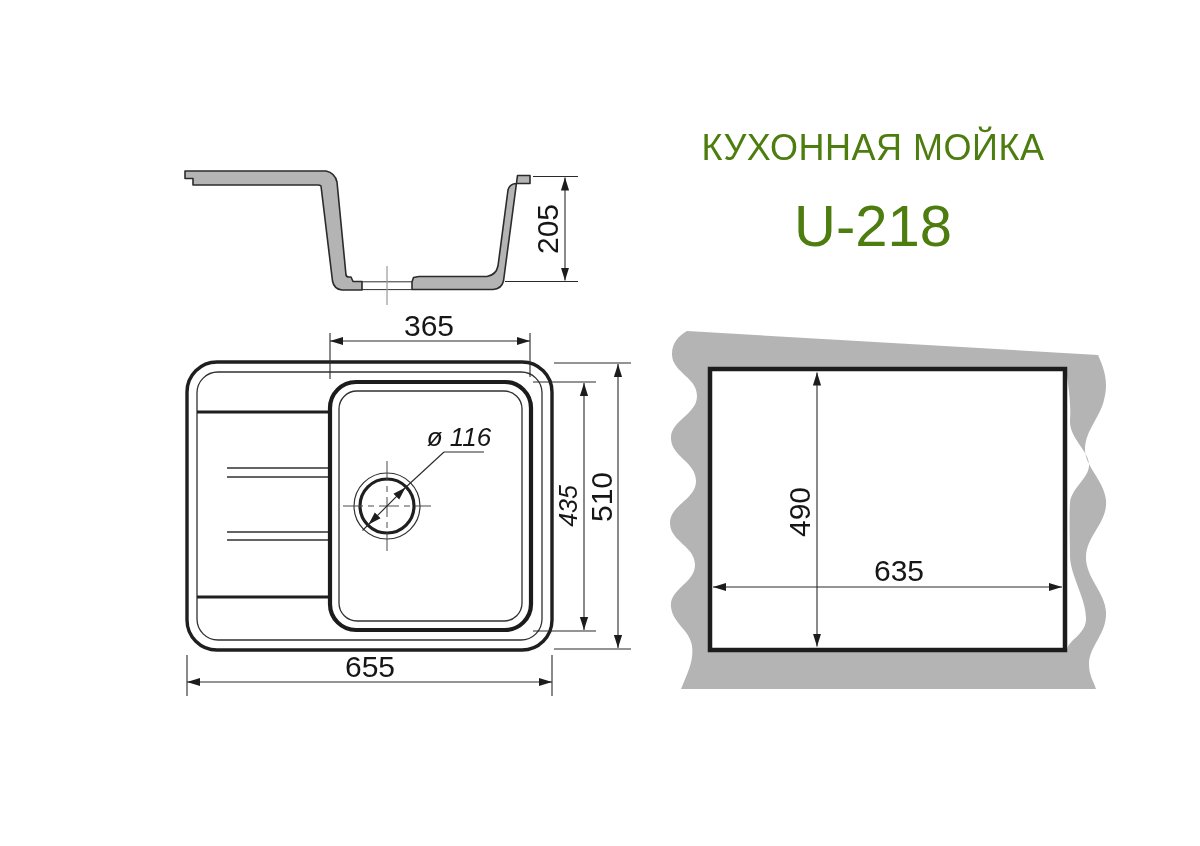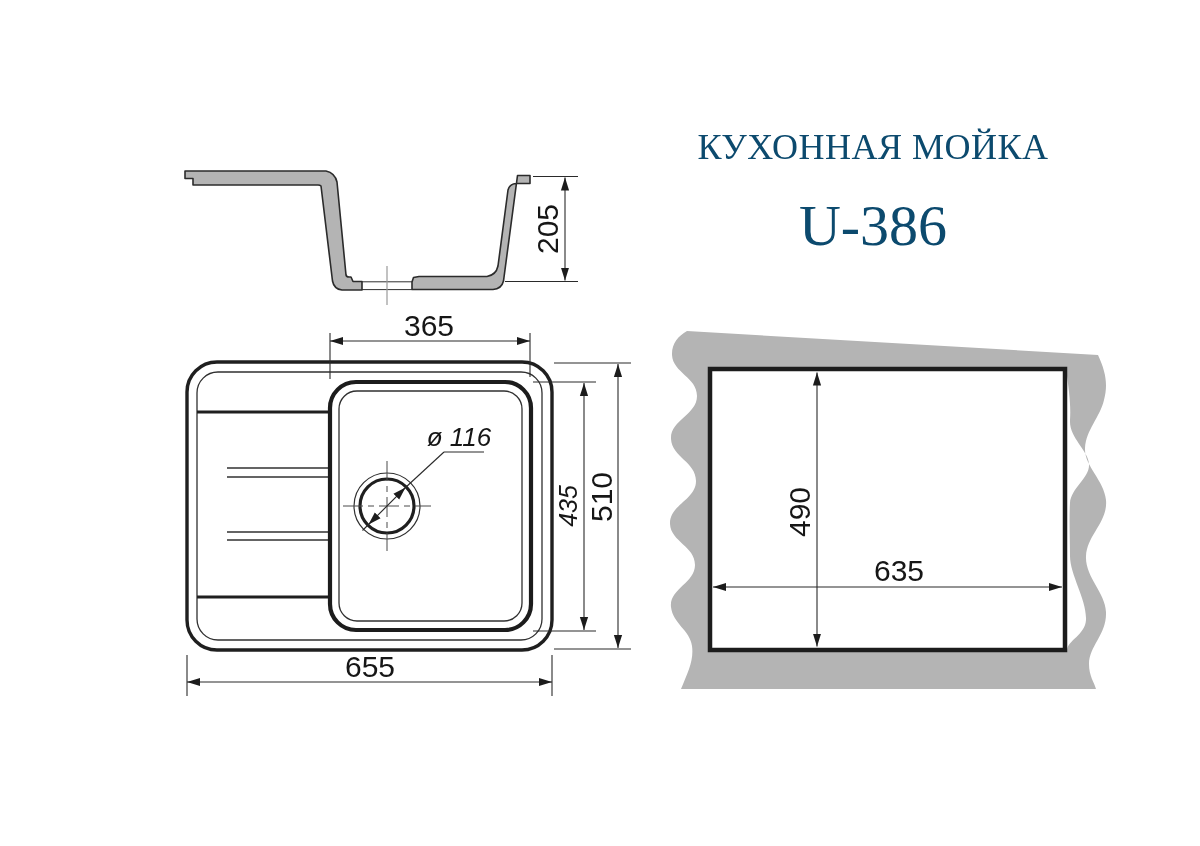--- a/index.html
+++ b/index.html
@@ -6,41 +6,41 @@
     --ink:#1f1f1f;
     --ink-soft:#2e2e2e;
     --gray:#b4b4b4;
     --centerline:#999999;
     --bg:#ffffff;
   }
   *{margin:0;padding:0;box-sizing:border-box;}
   html,body{width:1200px;height:846px;background:var(--bg);overflow:hidden;}
   body{font-family:"Liberation Sans", sans-serif;color:var(--ink);position:relative;}
   .canvas{position:absolute;inset:0;}
-  .title{position:absolute;left:618px;width:510px;text-align:center;color:#0c4a6e;line-height:1.05;font-family:Liberation Serif, serif;}
+  .title{position:absolute;left:618px;width:510px;text-align:center;color:#4d7c0f;line-height:1.05;}
   .title.main{top:129px;font-size:36px;font-weight:400;letter-spacing:.5px;}
   .title.model{top:196px;font-size:58px;font-weight:400;}
   .title.sub{top:286px;font-size:26px;font-weight:400;letter-spacing:.3px;}
   svg{position:absolute;left:0;top:0;}
   .thick{stroke:var(--ink);fill:none;}
   .thin{stroke:#303030;fill:none;}
   .dim{stroke:#2a2a2a;stroke-width:1.1;fill:none;}
   .material{fill:var(--gray);stroke:#2b2b2b;stroke-width:1.6;stroke-linejoin:round;}
   text{fill:#161616;font-family:"Liberation Sans", sans-serif;}
   .dimtxt{font-size:30px;}
   .dimtxt-it{font-size:25px;font-style:italic;}
   .draintxt{font-size:26px;font-style:italic;}
 </style>
 </head>
 <body>
 
 <div class="canvas">
 
   <div class="title main">КУХОННАЯ МОЙКА</div>
-  <div class="title model">U-386</div>
+  <div class="title model">U-218</div>
 
   <svg width="1200" height="846" viewBox="0 0 1200 846">
     <defs>
       <marker id="arr" markerWidth="14" markerHeight="10" refX="13" refY="5" orient="auto-start-reverse" markerUnits="userSpaceOnUse">
         <path d="M0,0.9 L13,5 L0,9.1 Z" fill="#1c1c1c"></path>
       </marker>
     </defs>
 
     <g>
 

